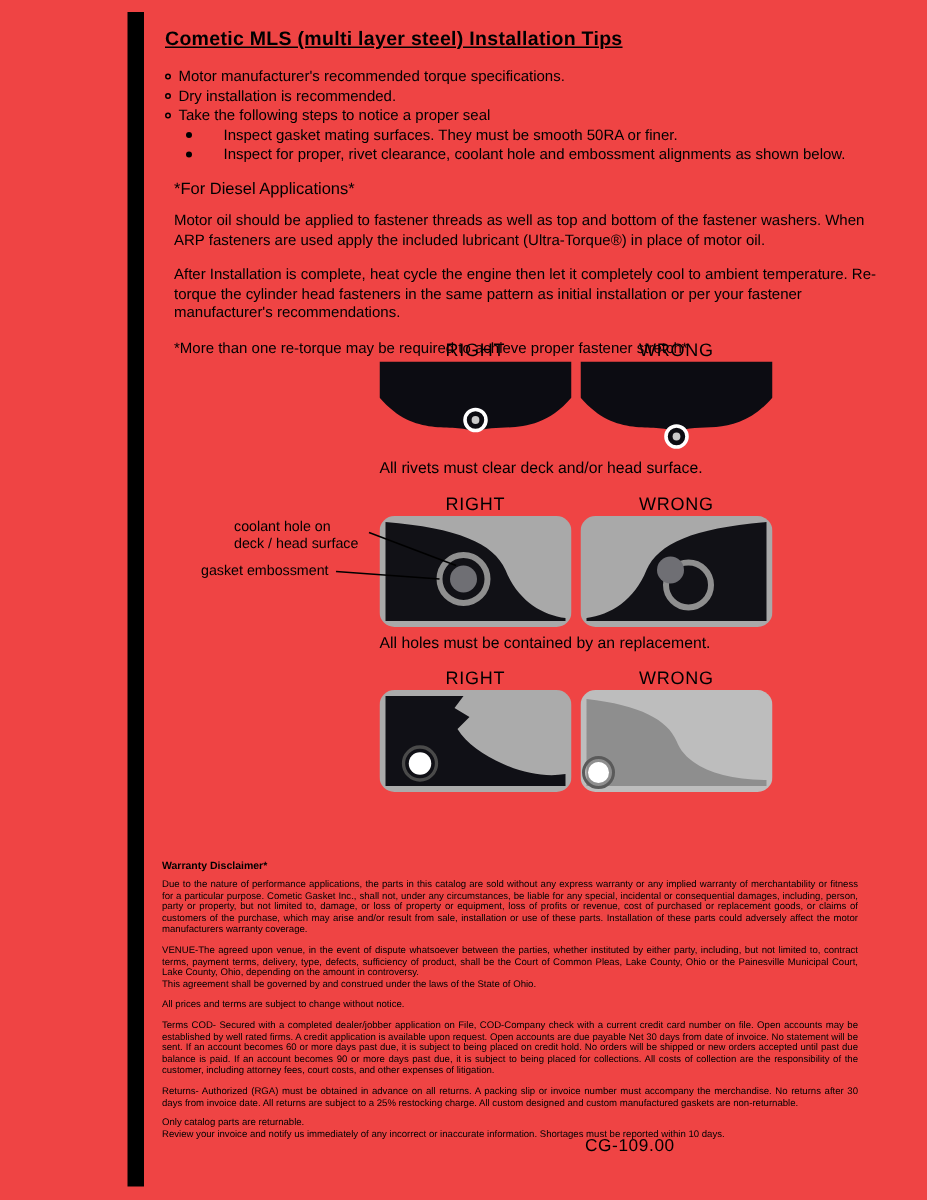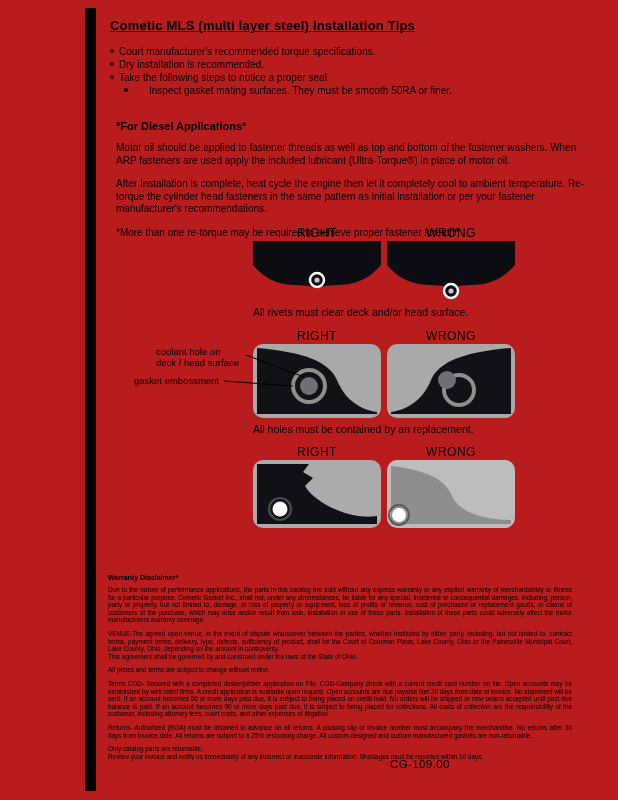--- a/index.html
+++ b/index.html
@@ -1,32 +1,32 @@
 <!DOCTYPE html>
 <html><head>
 <meta charset="utf-8">
 <style>
   * { margin:0; padding:0; box-sizing:border-box; }
   html,body { background:#ffffff; }
   body {
     width:618px; height:800px; position:relative; overflow:hidden;
     font-family:"Liberation Sans", sans-serif; color:#000;
   }
-  .page { position:absolute; inset:0; background:#b91c1c; }
+  .page { position:absolute; inset:0; background:#ef4444; }
   .edge-bar { position:absolute; left:85px; top:8px; width:11px; height:783px; background:#000; }
 
   .sec-top { position:absolute; left:108px; top:16px; width:500px; }
   .title { font-size:13px; font-weight:bold; text-decoration:underline; margin:2px 0 12px 2px; letter-spacing:0.2px; }
   .bullet-row { display:flex; align-items:flex-start; font-size:10px; line-height:13px; margin-left:2px; }
   .bullet-row.sub { margin-left:16px;gap:16px; }
   .marker-open { width:4px; height:4px; border:1px solid #000; border-radius:50%; margin:4px 5px 0 0; flex:0 0 auto; }
   .marker-dot { width:4px; height:4px; background:#000; border-radius:50%; margin:4px 5px 0 0; flex:0 0 auto; }
 
   .sec-diesel { position:absolute; left:116px; top:120px; width:474px; }
-  .diesel-heading { font-size:11px; font-weight:bold; margin-bottom:10px; }
+  .diesel-heading { font-size:11px; font-weight:normal; margin-bottom:10px; }
   .diesel-para { font-size:10px; line-height:12.5px; margin-bottom:11px; width:470px; }
   .diesel-note { font-size:10px; line-height:12.5px; }
 
   .sec-figures { position:absolute; left:124px; top:226px; width:500px; }
   .fig-row { position:relative; margin-bottom:10px; }
   .fig-pair { display:flex; gap:6px; margin-left:129px; }
   .fig-col { width:128px; }
   .fig-label { font-size:12px; text-align:center; height:15px; line-height:15px; letter-spacing:0.5px; }
   .fig-col svg { display:block; }
   .fig-caption { font-size:10.5px; margin:5px 0 0 129px; line-height:12.5px; }
@@ -48,33 +48,37 @@
 
 <div class="page">
 
   <div class="edge-bar"></div>
 
   <div class="sec-top">
     <div class="title">Cometic MLS (multi layer steel) Installation Tips</div>
 
     <div class="bullet-row">
       <span class="marker-open"></span>
-      <span>Court manufacturer's recommended torque specifications.</span>
+      <span>Motor manufacturer's recommended torque specifications.</span>
     </div>
     <div class="bullet-row">
       <span class="marker-open"></span>
       <span>Dry installation is recommended.</span>
     </div>
     <div class="bullet-row">
       <span class="marker-open"></span>
       <span>Take the following steps to notice a proper seal</span>
     </div>
     <div class="bullet-row sub">
       <span class="marker-dot"></span>
       <span>Inspect gasket mating surfaces.  They must be smooth 50RA or finer.</span>
+    </div>
+    <div class="bullet-row sub">
+      <span class="marker-dot"></span>
+      <span>Inspect for proper, rivet clearance, coolant hole and embossment alignments as shown below.</span>
     </div>
   </div>
 
   <div class="sec-diesel">
     <div class="diesel-heading">*For Diesel Applications*</div>
     <div class="diesel-para">Motor oil should be applied to fastener threads as well as top and bottom of the fastener washers. When ARP fasteners are used apply the included lubricant (Ultra-Torque®) in place of motor oil.</div>
     <div class="diesel-para">After Installation is complete, heat cycle the engine then let it completely cool to ambient temperature. Re-torque the cylinder head fasteners in the same pattern as initial installation or per your fastener manufacturer's recommendations.</div>
     <div class="diesel-note">*More than one re-torque may be required to achieve proper fastener stretch*</div>
   </div>
 

